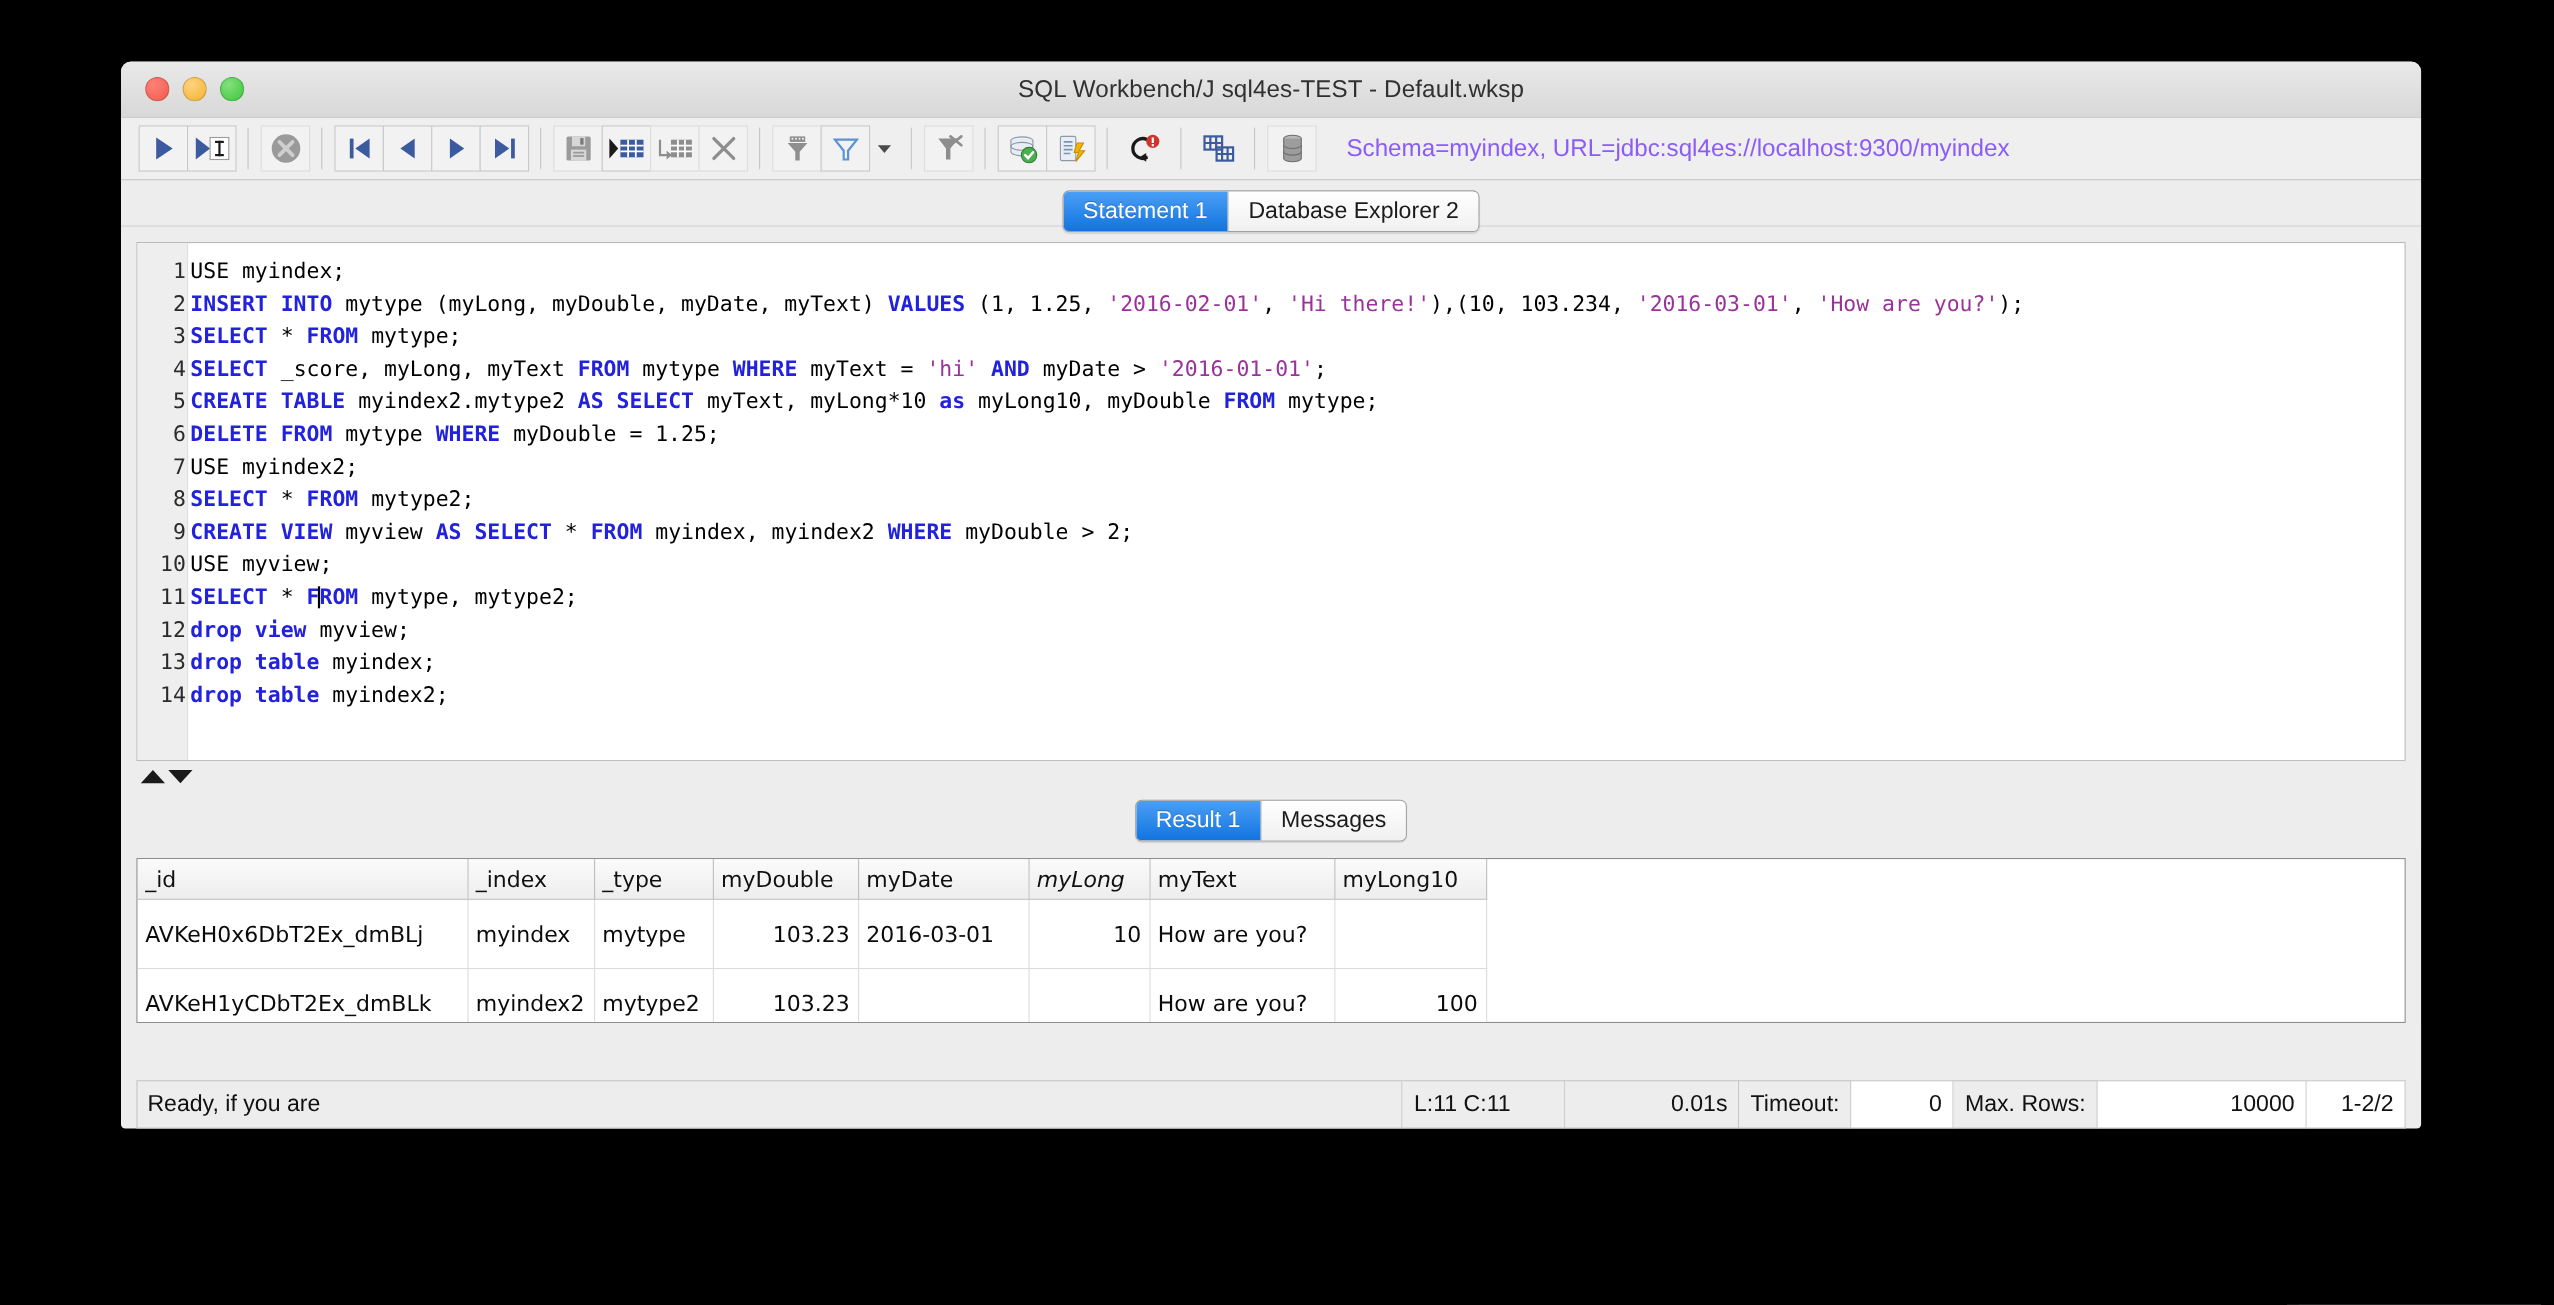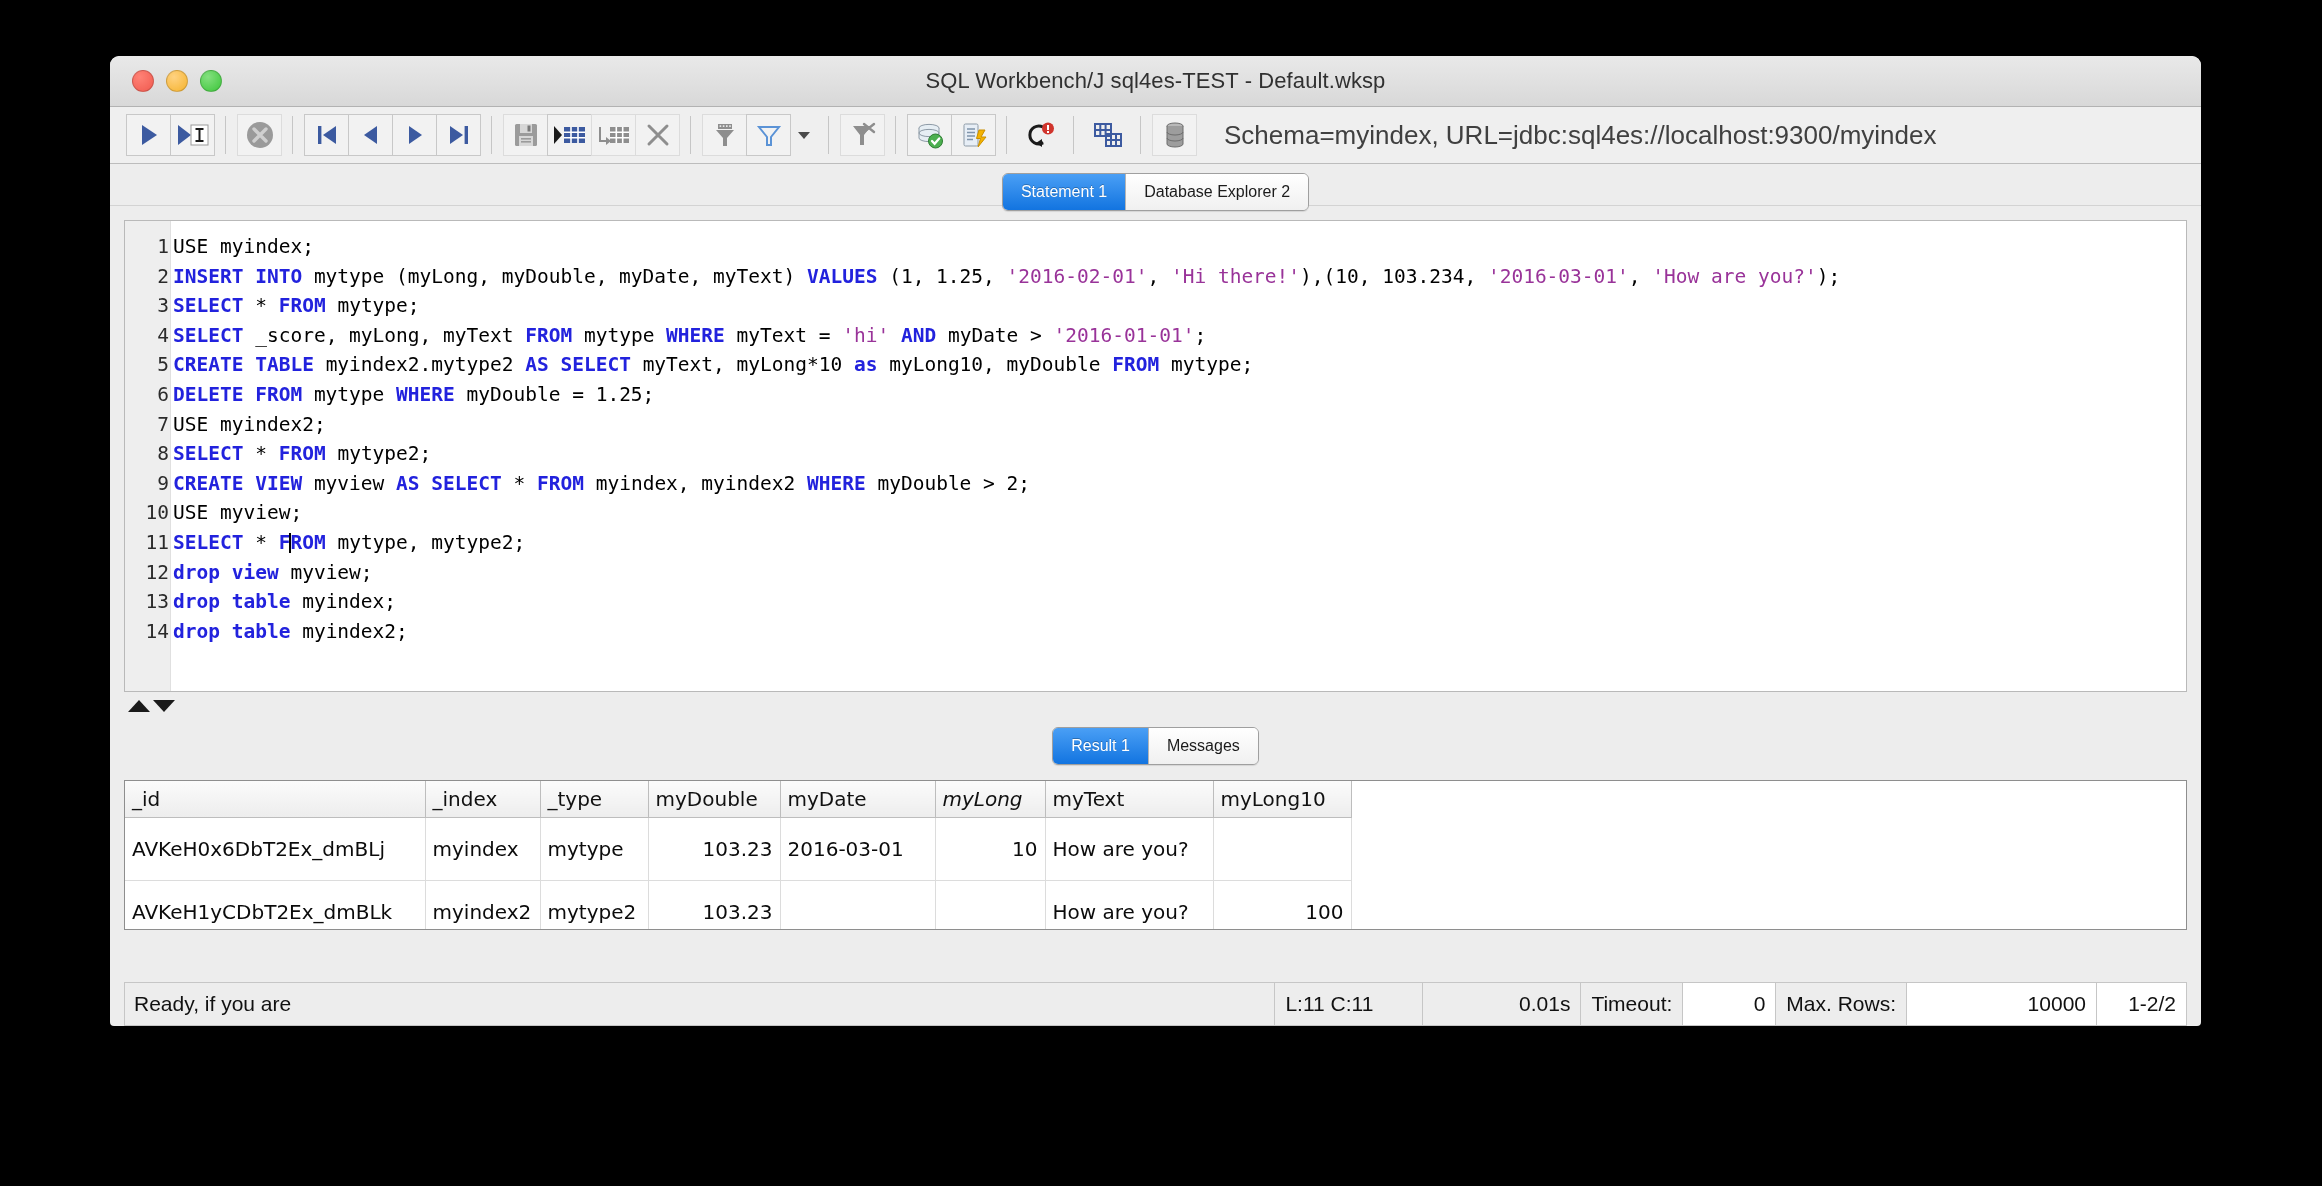--- a/index.html
+++ b/index.html
@@ -104,22 +104,22 @@
     background: #f2f2f2;
     border: 1px solid #c8c8c8;
     margin-right: -1px;
   }
   .tbtn.flat { background: transparent; border: 1px solid transparent; }
   .tbtn.dim  { background: #f2f2f2; border: 1px solid #dcdcdc; }
   .tbtn svg { display: block; }
 
   .conninfo {
     margin-left: 22px;
-    font-size: 26px;
-    color: #404040;
+    font-size: 22px;
+    color: #8b5cf6;
     white-space: nowrap;
   }
 
   
   .tabstrip {
     flex: 0 0 56px;
     background: #ededed;
     display: flex;
     align-items: center;
     justify-content: center;
@@ -139,21 +139,21 @@
     overflow: hidden;
     box-shadow: 0 1px 1px rgba(0,0,0,0.10);
     position: relative;
     z-index: 2;
     height: 38px;
   }
   .seg .segtab {
     padding: 0 18px;
     display: flex;
     align-items: center;
-    font-size: 16px;
+    font-size: 21px;
     color: #1b1b1b;
     background: linear-gradient(to bottom, #ffffff, #f0f0f0);
     border-right: 1px solid #b4b4b4;
     white-space: nowrap;
   }
   .seg .segtab:last-child { border-right: none; }
   .seg .segtab.active {
     background: linear-gradient(to bottom, #4a9ff5, #1274e0);
     color: #ffffff;
     text-shadow: 0 -1px 0 rgba(0,0,0,0.25);

